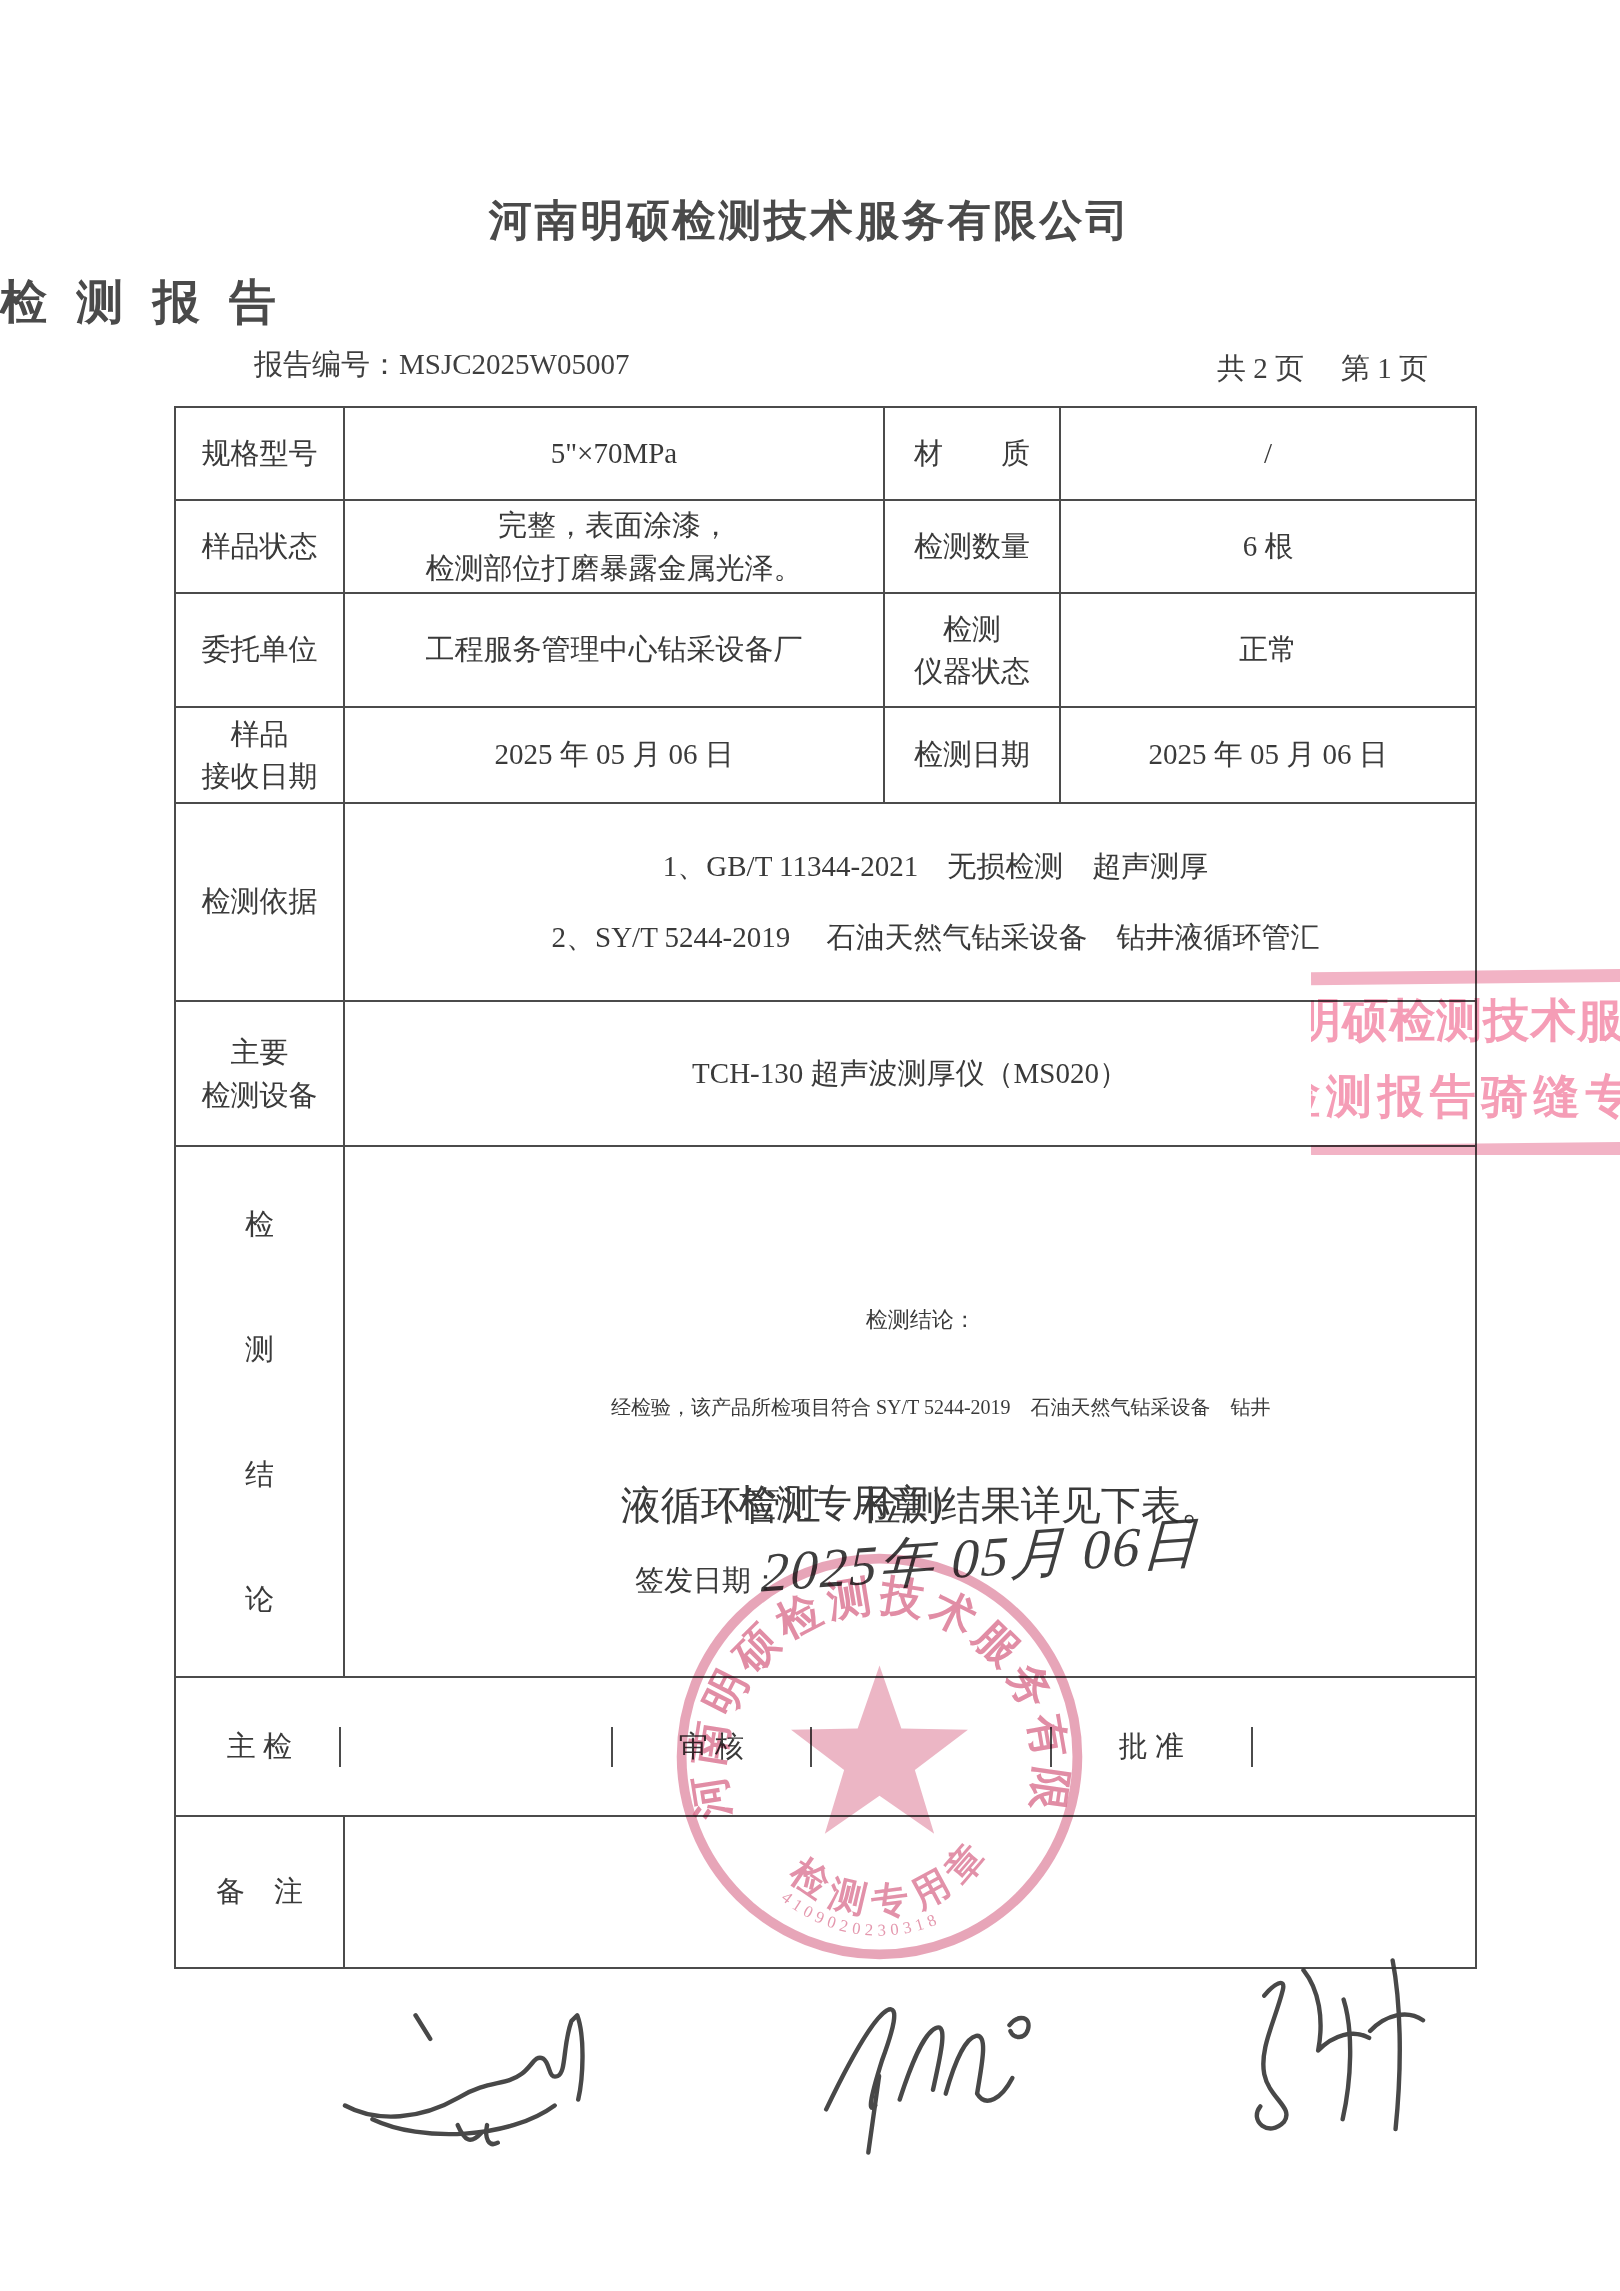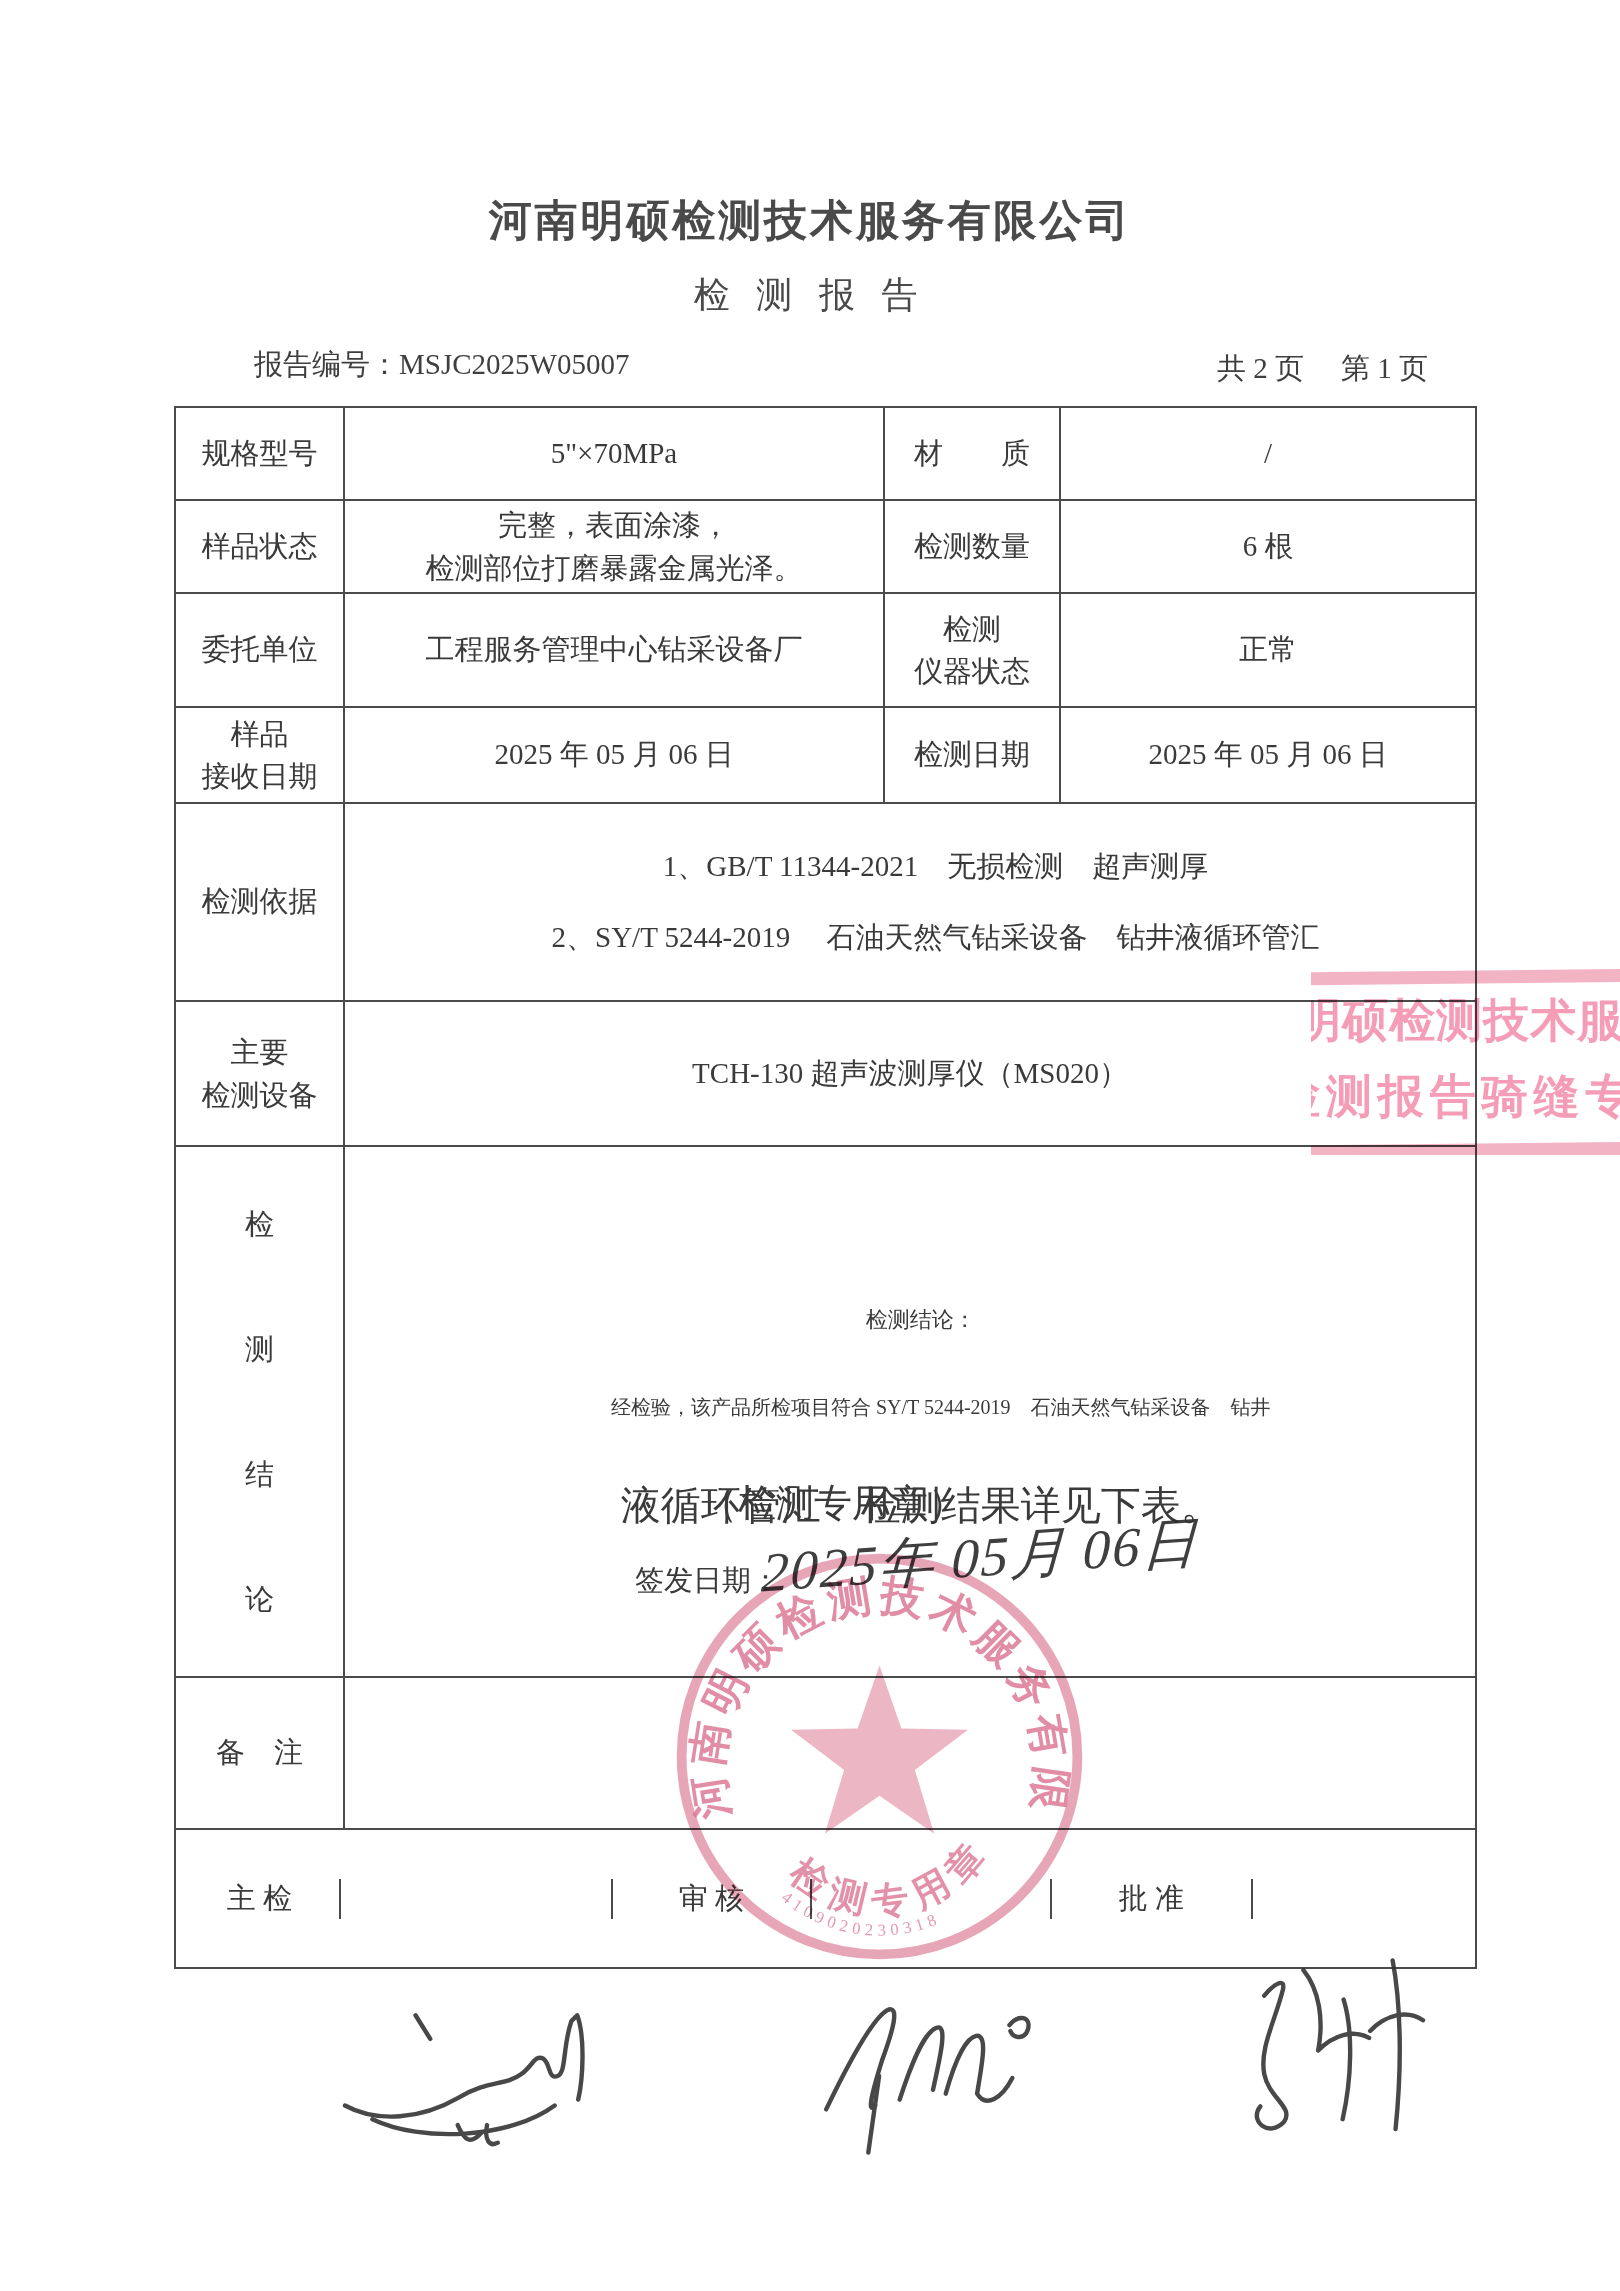--- a/index.html
+++ b/index.html
@@ -13,21 +13,21 @@
     color:#3a3a3a;
   }
   
   .company-title{
     position:absolute;top:192px;left:0;width:100%;
     text-align:center;font-size:43px;font-weight:bold;
     letter-spacing:2.9px;color:#4a4a4a;
   }
   .doc-title{
     position:absolute;top:271px;left:0;width:100%;
-    text-align:center;font-size:36px;font-weight:normal;
+    font-size:47px;font-weight:bold;
     letter-spacing:8.8px;color:#4a4a4a;
   }
   .report-line{
     position:absolute;top:345px;left:174px;width:1301px;
     font-size:29px;color:#3f3f3f;
   }
   .report-no{position:absolute;left:80px;top:0;}
   .page-info{position:absolute;right:47px;top:3.9px;}
   .page-info span{margin-left:37px;}
   
@@ -161,36 +161,36 @@
       <td colspan="3" class="concl-cell">
         <div class="concl-heading">检测结论：</div>
         <div class="concl-p1">经检验，该产品所检项目符合 SY/T 5244-2019　石油天然气钻采设备　钻井</div>
         <div class="concl-p2">液循环管汇　检测结果详见下表。</div>
         <div class="stamp-note">（检测专用章）</div>
         <div class="issue-label">签发日期：</div>
         <div class="issue-date">2025年 05月 06日</div>
       </td>
     </tr>
 
-    <tr style="height:152px">
-      <td>备　注</td>
-      <td colspan="3"></td>
-    </tr>
-
     <tr style="height:139px">
       <td colspan="4" class="nopad">
         <div class="sg">
           <div>主 检</div>
           <div></div>
           <div>审 核</div>
           <div></div>
           <div>批 准</div>
           <div></div>
         </div>
       </td>
+    </tr>
+
+    <tr style="height:152px">
+      <td>备　注</td>
+      <td colspan="3"></td>
     </tr>
   </tbody>
     </table>
 
   <div class="seam-stamp">
     <div class="seam-bar top"></div>
     <div class="seam-t1">明硕检测技术服务</div>
     <div class="seam-t2">检测报告骑缝专用</div>
     <div class="seam-bar bot"></div>
   </div>

